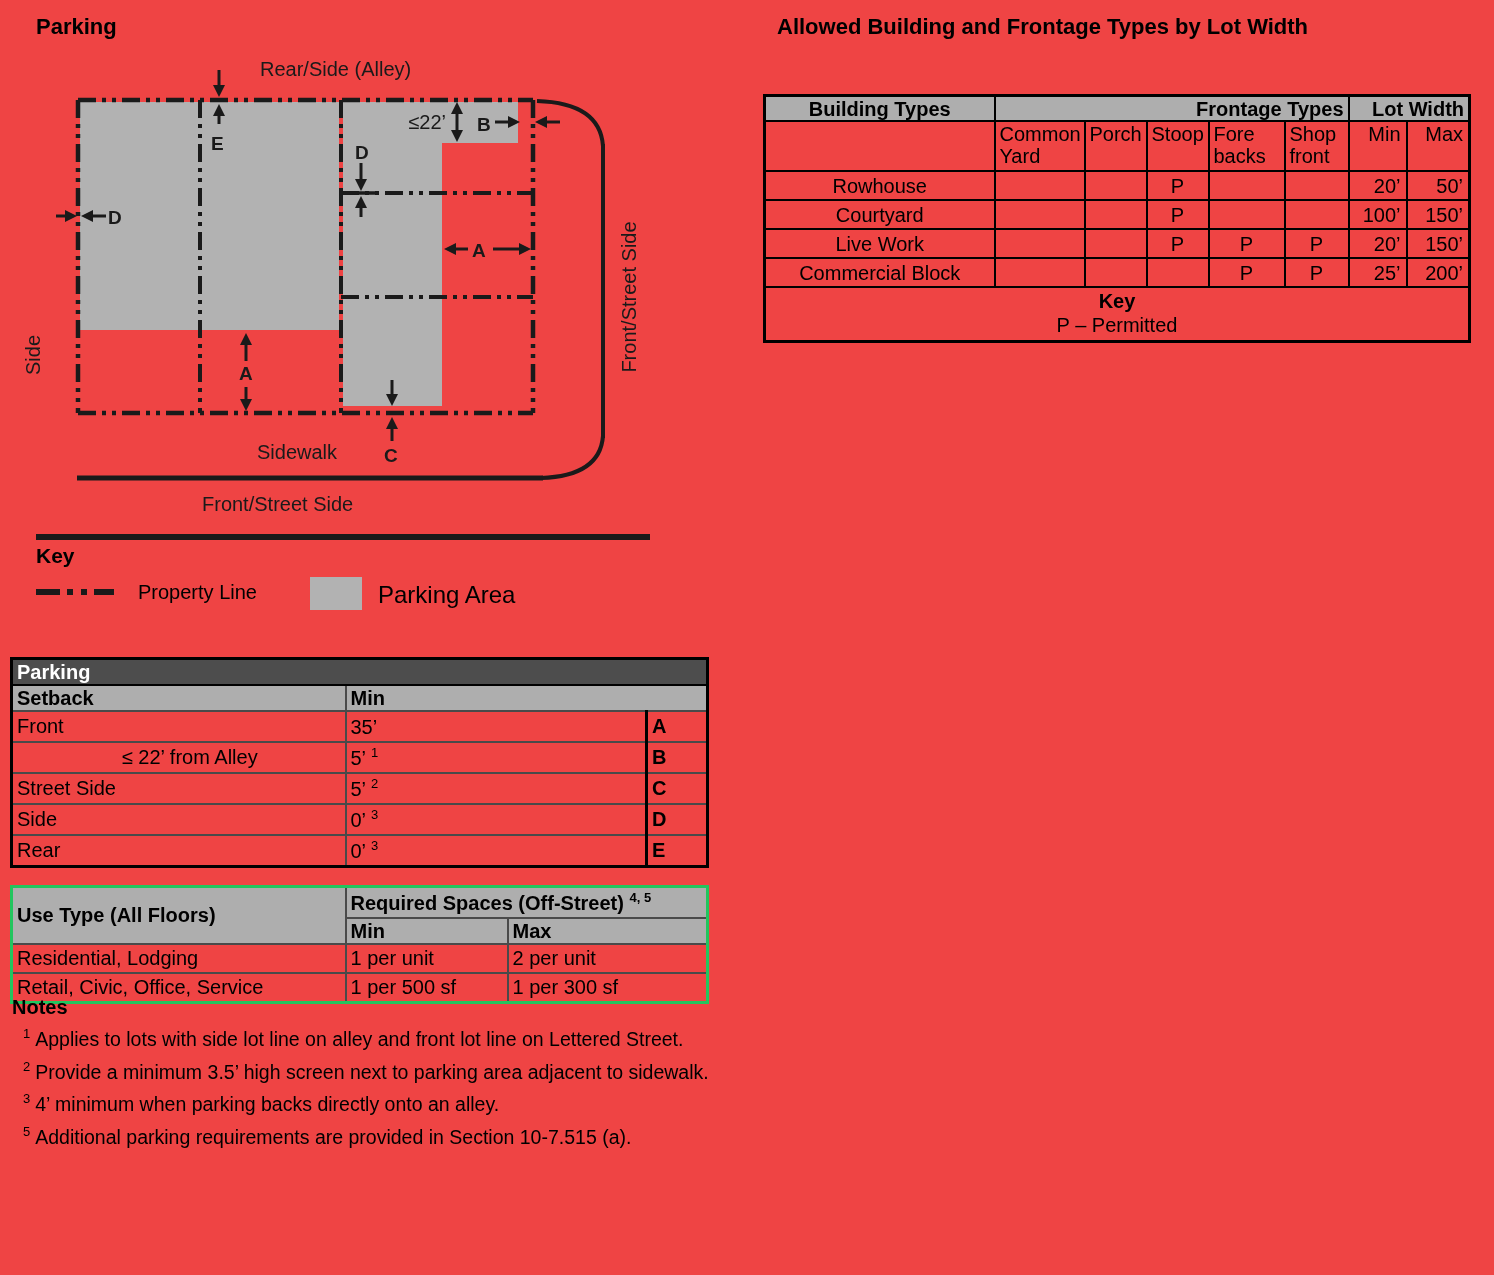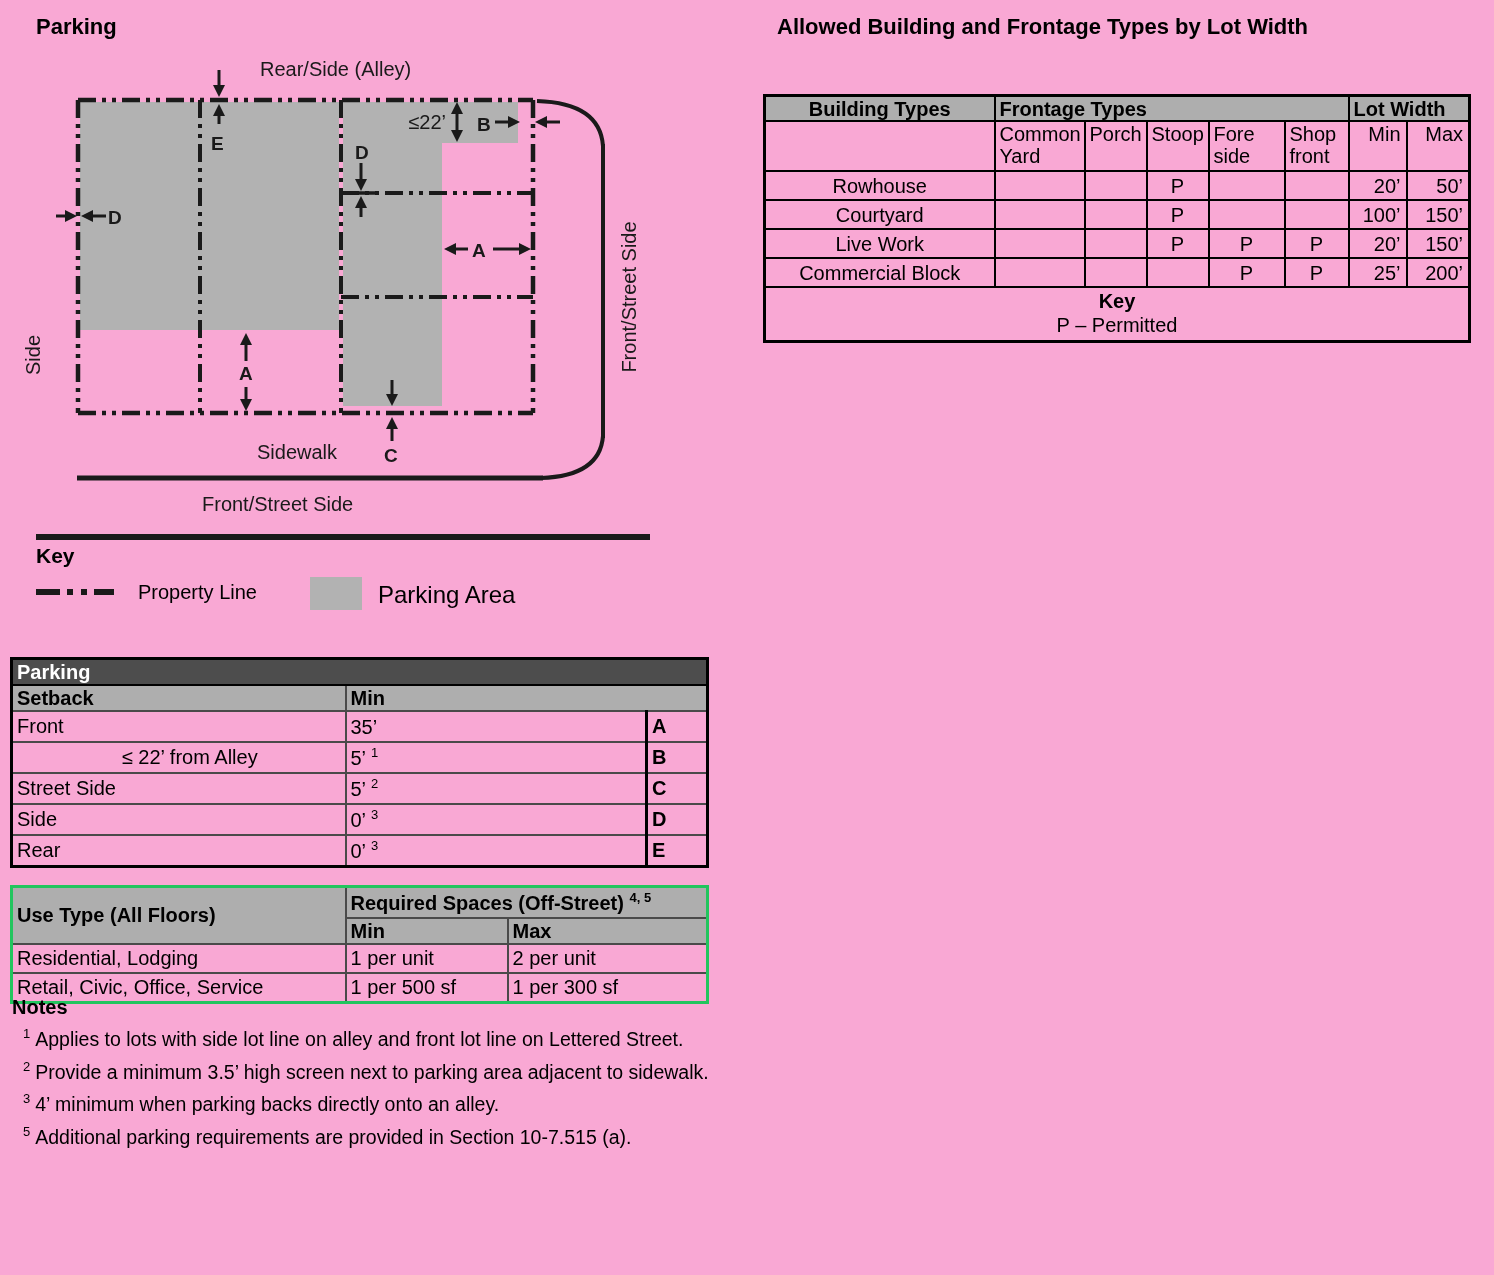--- a/index.html
+++ b/index.html
@@ -1,17 +1,17 @@
 <!DOCTYPE html>
 <html><head>
 <meta charset="utf-8">
 <style>
   html,body{margin:0;padding:0;background:#fff;}
   .page{
-    position:relative;width:1494px;height:1275px;background:#f9a8d4;
+    position:relative;width:1494px;height:1275px;background:#ef4444;
     font-family:"Liberation Sans","DejaVu Sans",sans-serif;color:#000;overflow:hidden;
   }
   .title{position:absolute;font-size:22px;font-weight:bold;margin:0;white-space:nowrap;}
   #title-left{left:36px;top:14px;}
   #title-right{left:777px;top:14px;}
 
   
   #diagram{position:absolute;left:0;top:0;}
   .dash{stroke:#1a1a1a;stroke-width:4.5;fill:none;stroke-dasharray:18 6 4 6 4 6;}
   .dash.thin{stroke-width:4;}
@@ -33,21 +33,21 @@
   
   table{border-collapse:collapse;table-layout:fixed;}
   th,td{overflow:hidden;}
   .gray{background:#aeaeae;}
   sup{font-size:13px;}
 
   
   #bft{position:absolute;left:763px;top:94px;width:705px;border:3px solid #000;font-size:20px;}
   #bft th,#bft td{border:2px solid #000;padding:0 4px;line-height:22px;}
   #bft .r1 th{font-weight:bold;height:23px;}
-  #bft .r1 .c-center{text-align:left;}
+  #bft .r1 .c-center{text-align:right;}
   #bft .r2 th{font-weight:normal;height:47px;vertical-align:top;text-align:left;padding-top:1px;}
   #bft .r2 .num,#bft td.num{text-align:right;padding-right:5px;}
   #bft td{height:27px;text-align:center;}
   #bft td.pmark{text-align:center;}
   #bft .keycell{height:50px;vertical-align:top;padding:1px 4px;line-height:24px;}
   #bft .keycell .kb{font-weight:bold;}
 
   
   #ptable{position:absolute;left:10px;top:657px;width:696px;border:3px solid #000;font-size:20px;}
   #ptable th,#ptable td{border:2px solid #4a4a4a;padding:0 4px;height:29px;text-align:left;}
@@ -199,21 +199,21 @@
         <tr class="r1">
       <th class="gray">Building Types</th>
       <th class="gray c-center" colspan="5">Frontage Types</th>
       <th class="gray c-center" colspan="2">Lot Width</th>
     </tr>
     <tr class="r2">
       <th></th>
       <th>Common Yard</th>
       <th>Porch</th>
       <th>Stoop</th>
-      <th>Fore side</th>
+      <th>Fore backs</th>
       <th>Shop front</th>
       <th class="num">Min</th>
       <th class="num">Max</th>
     </tr>
     <tr>
       <td>Rowhouse</td>
       <td class="pmark"></td>
       <td class="pmark"></td>
       <td class="pmark">P</td>
       <td class="pmark"></td>

